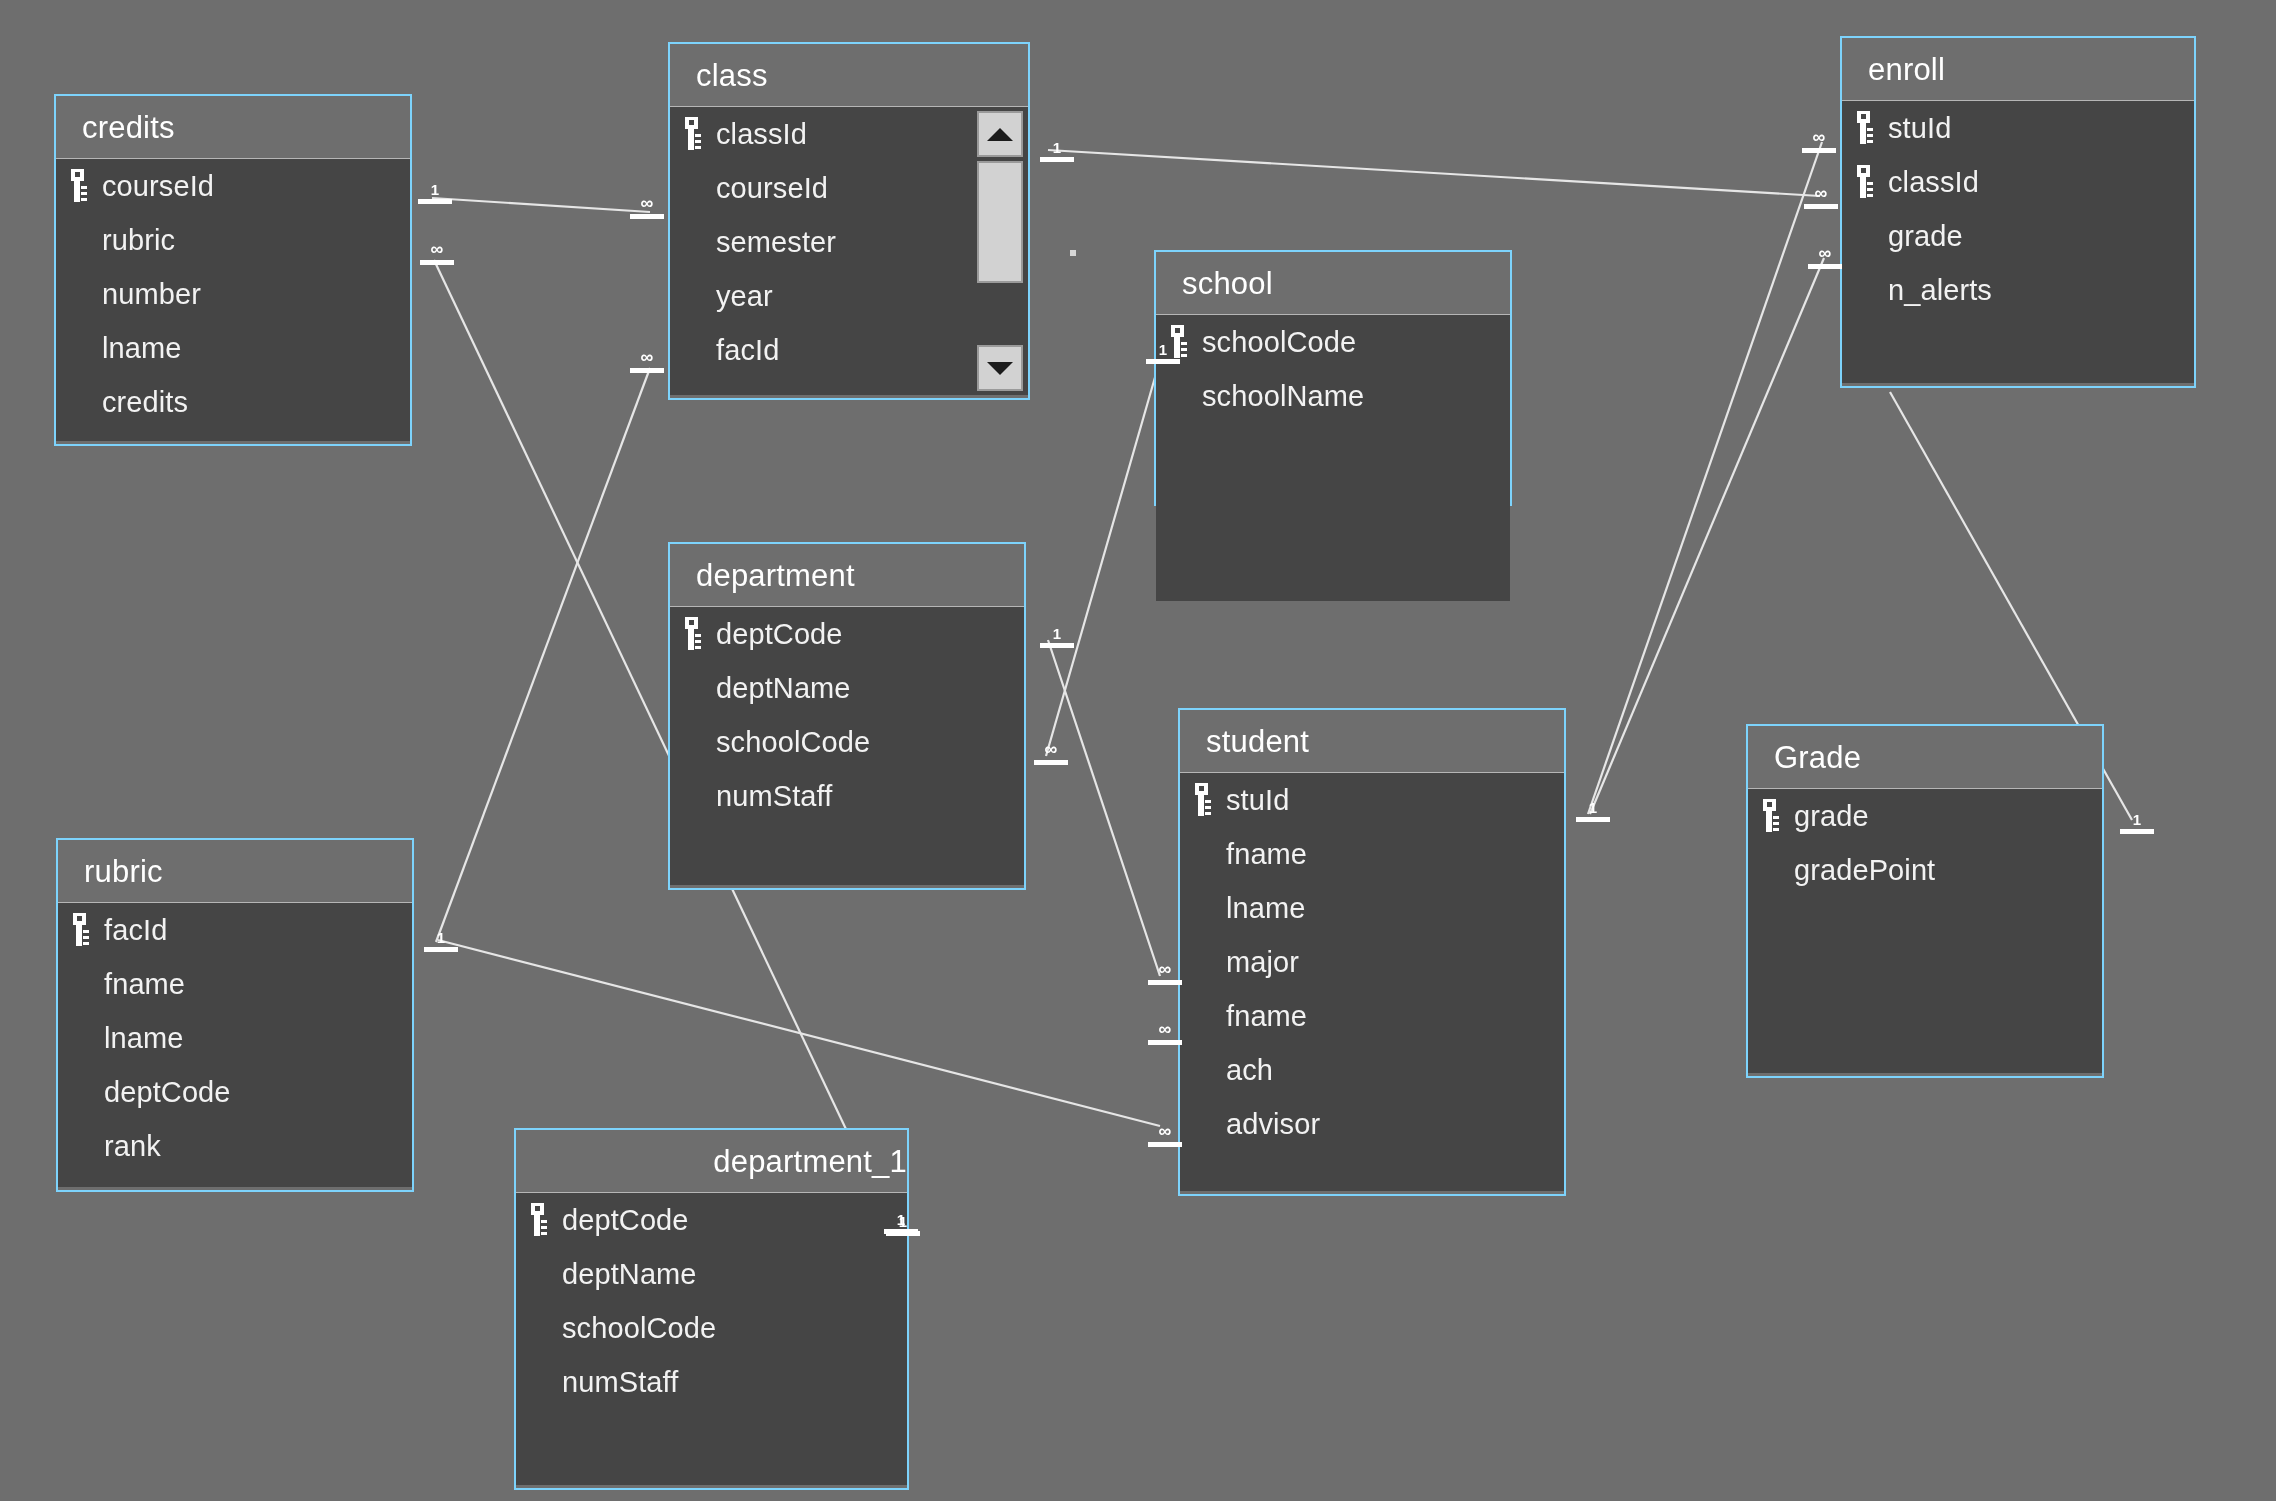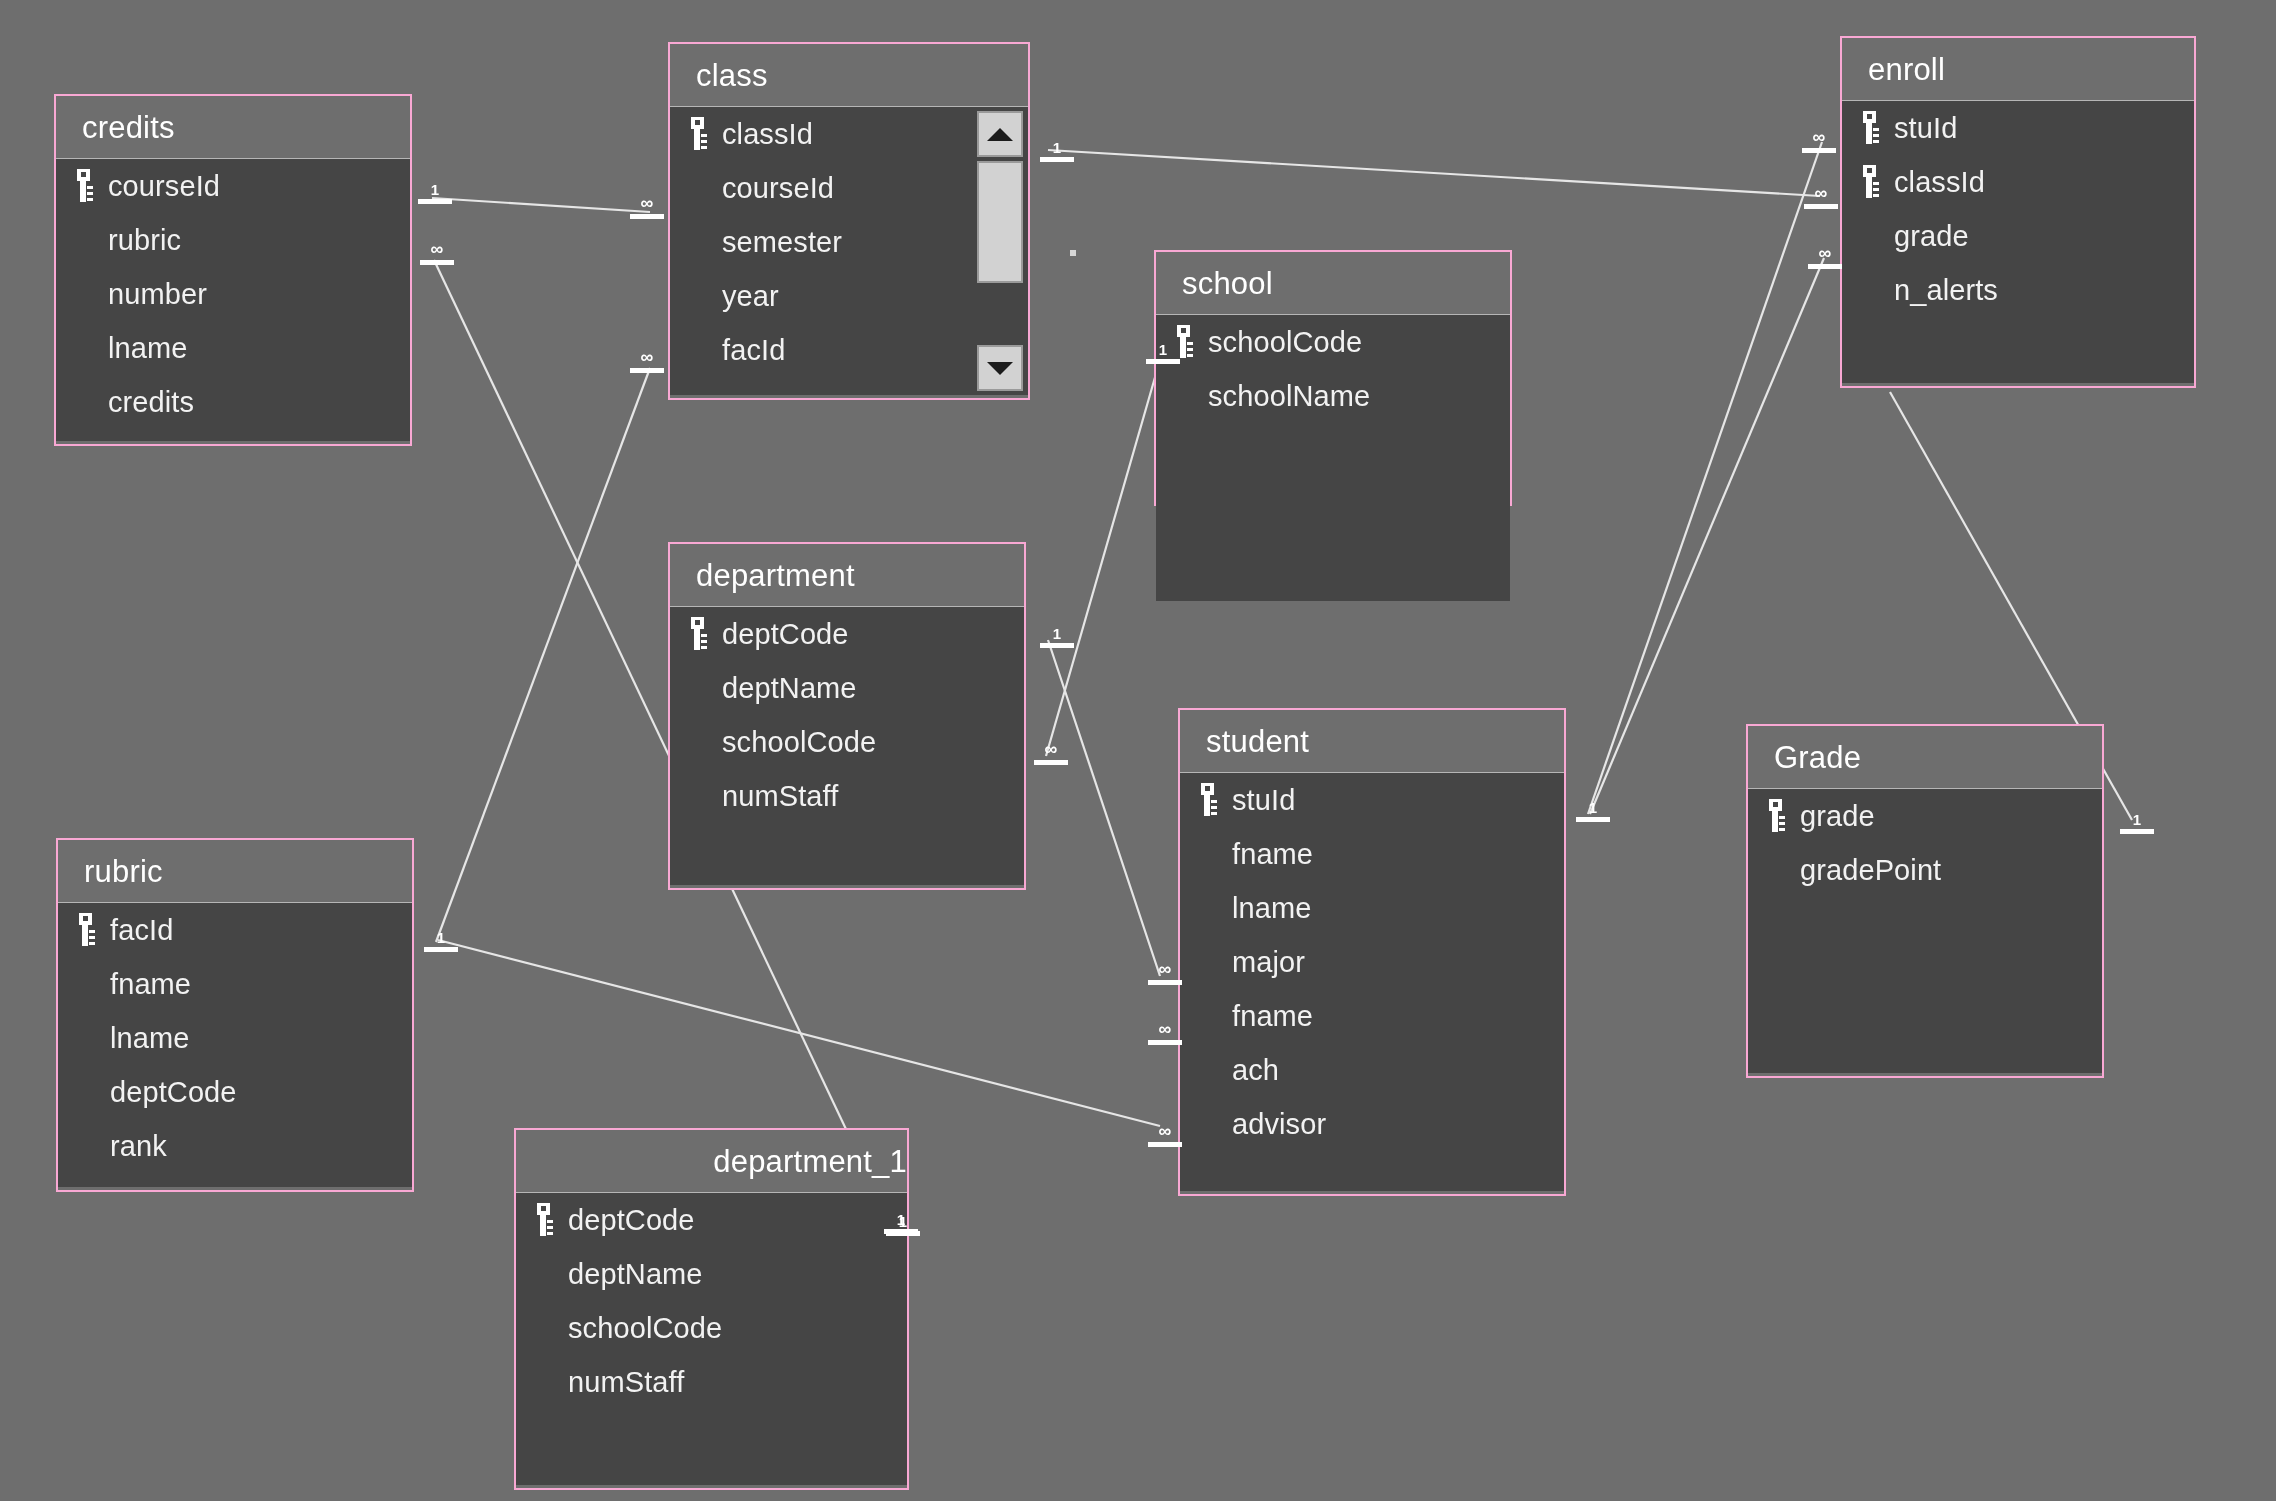--- a/index.html
+++ b/index.html
@@ -25,21 +25,21 @@
     position: absolute;
     left: 0; top: 0;
     width: 2276px;
     height: 1501px;
     pointer-events: none;
     z-index: 1;
   }
   .entity {
     position: absolute;
     box-sizing: border-box;
-    border: 2px solid #f9a8d4;
+    border: 2px solid #7dd3fc;
     background: #6e6e6e;
     z-index: 2;
   }
   .entity-title {
     color: #ffffff;
     font-size: 31px;
     font-weight: 400;
     padding: 14px 0 12px 26px;
     white-space: nowrap;
     letter-spacing: 0.2px;
@@ -48,21 +48,21 @@
     position: relative;
     background: #454545;
     border-top: 1px solid #b6b6b6;
     overflow: hidden;
   }
   .field-row {
     position: relative;
     height: 54px;
     display: flex;
     align-items: center;
-    padding-left: 6px;
+    padding-left: 0;
   }
   .key-slot {
     width: 46px;
     flex: 0 0 46px;
     display: flex;
     align-items: center;
     justify-content: center;
   }
   .key-icon {
     display: block;

